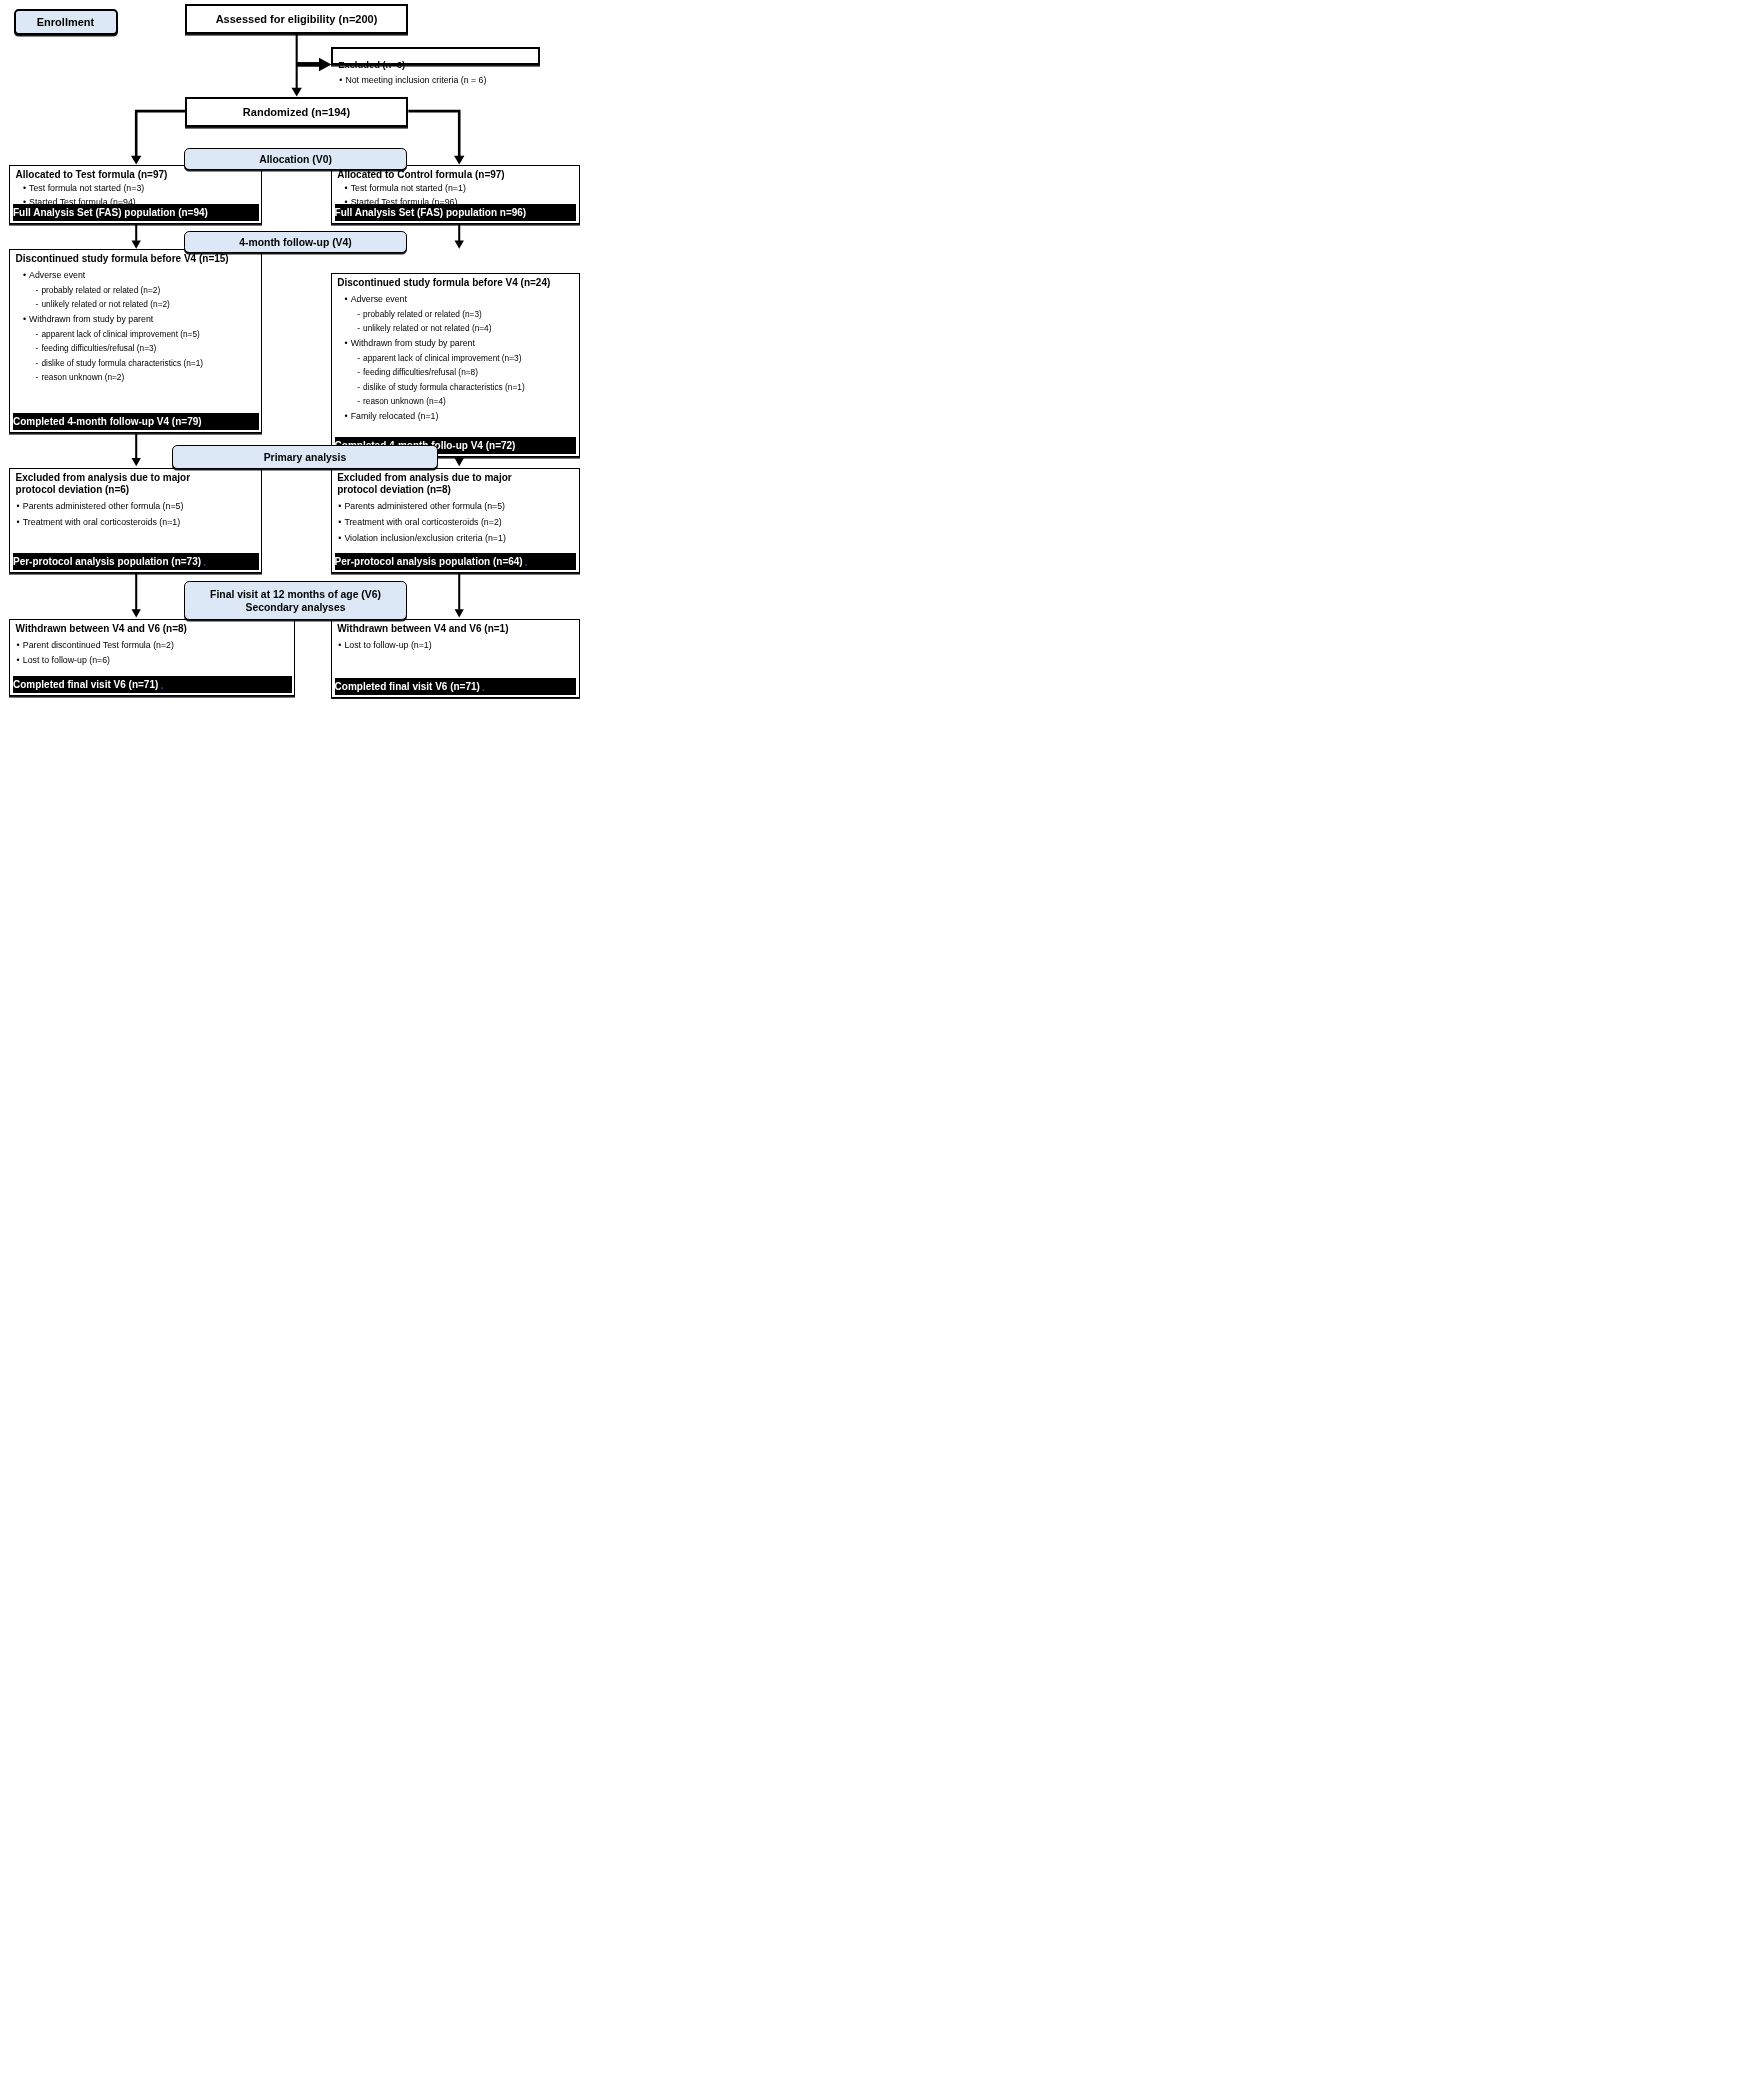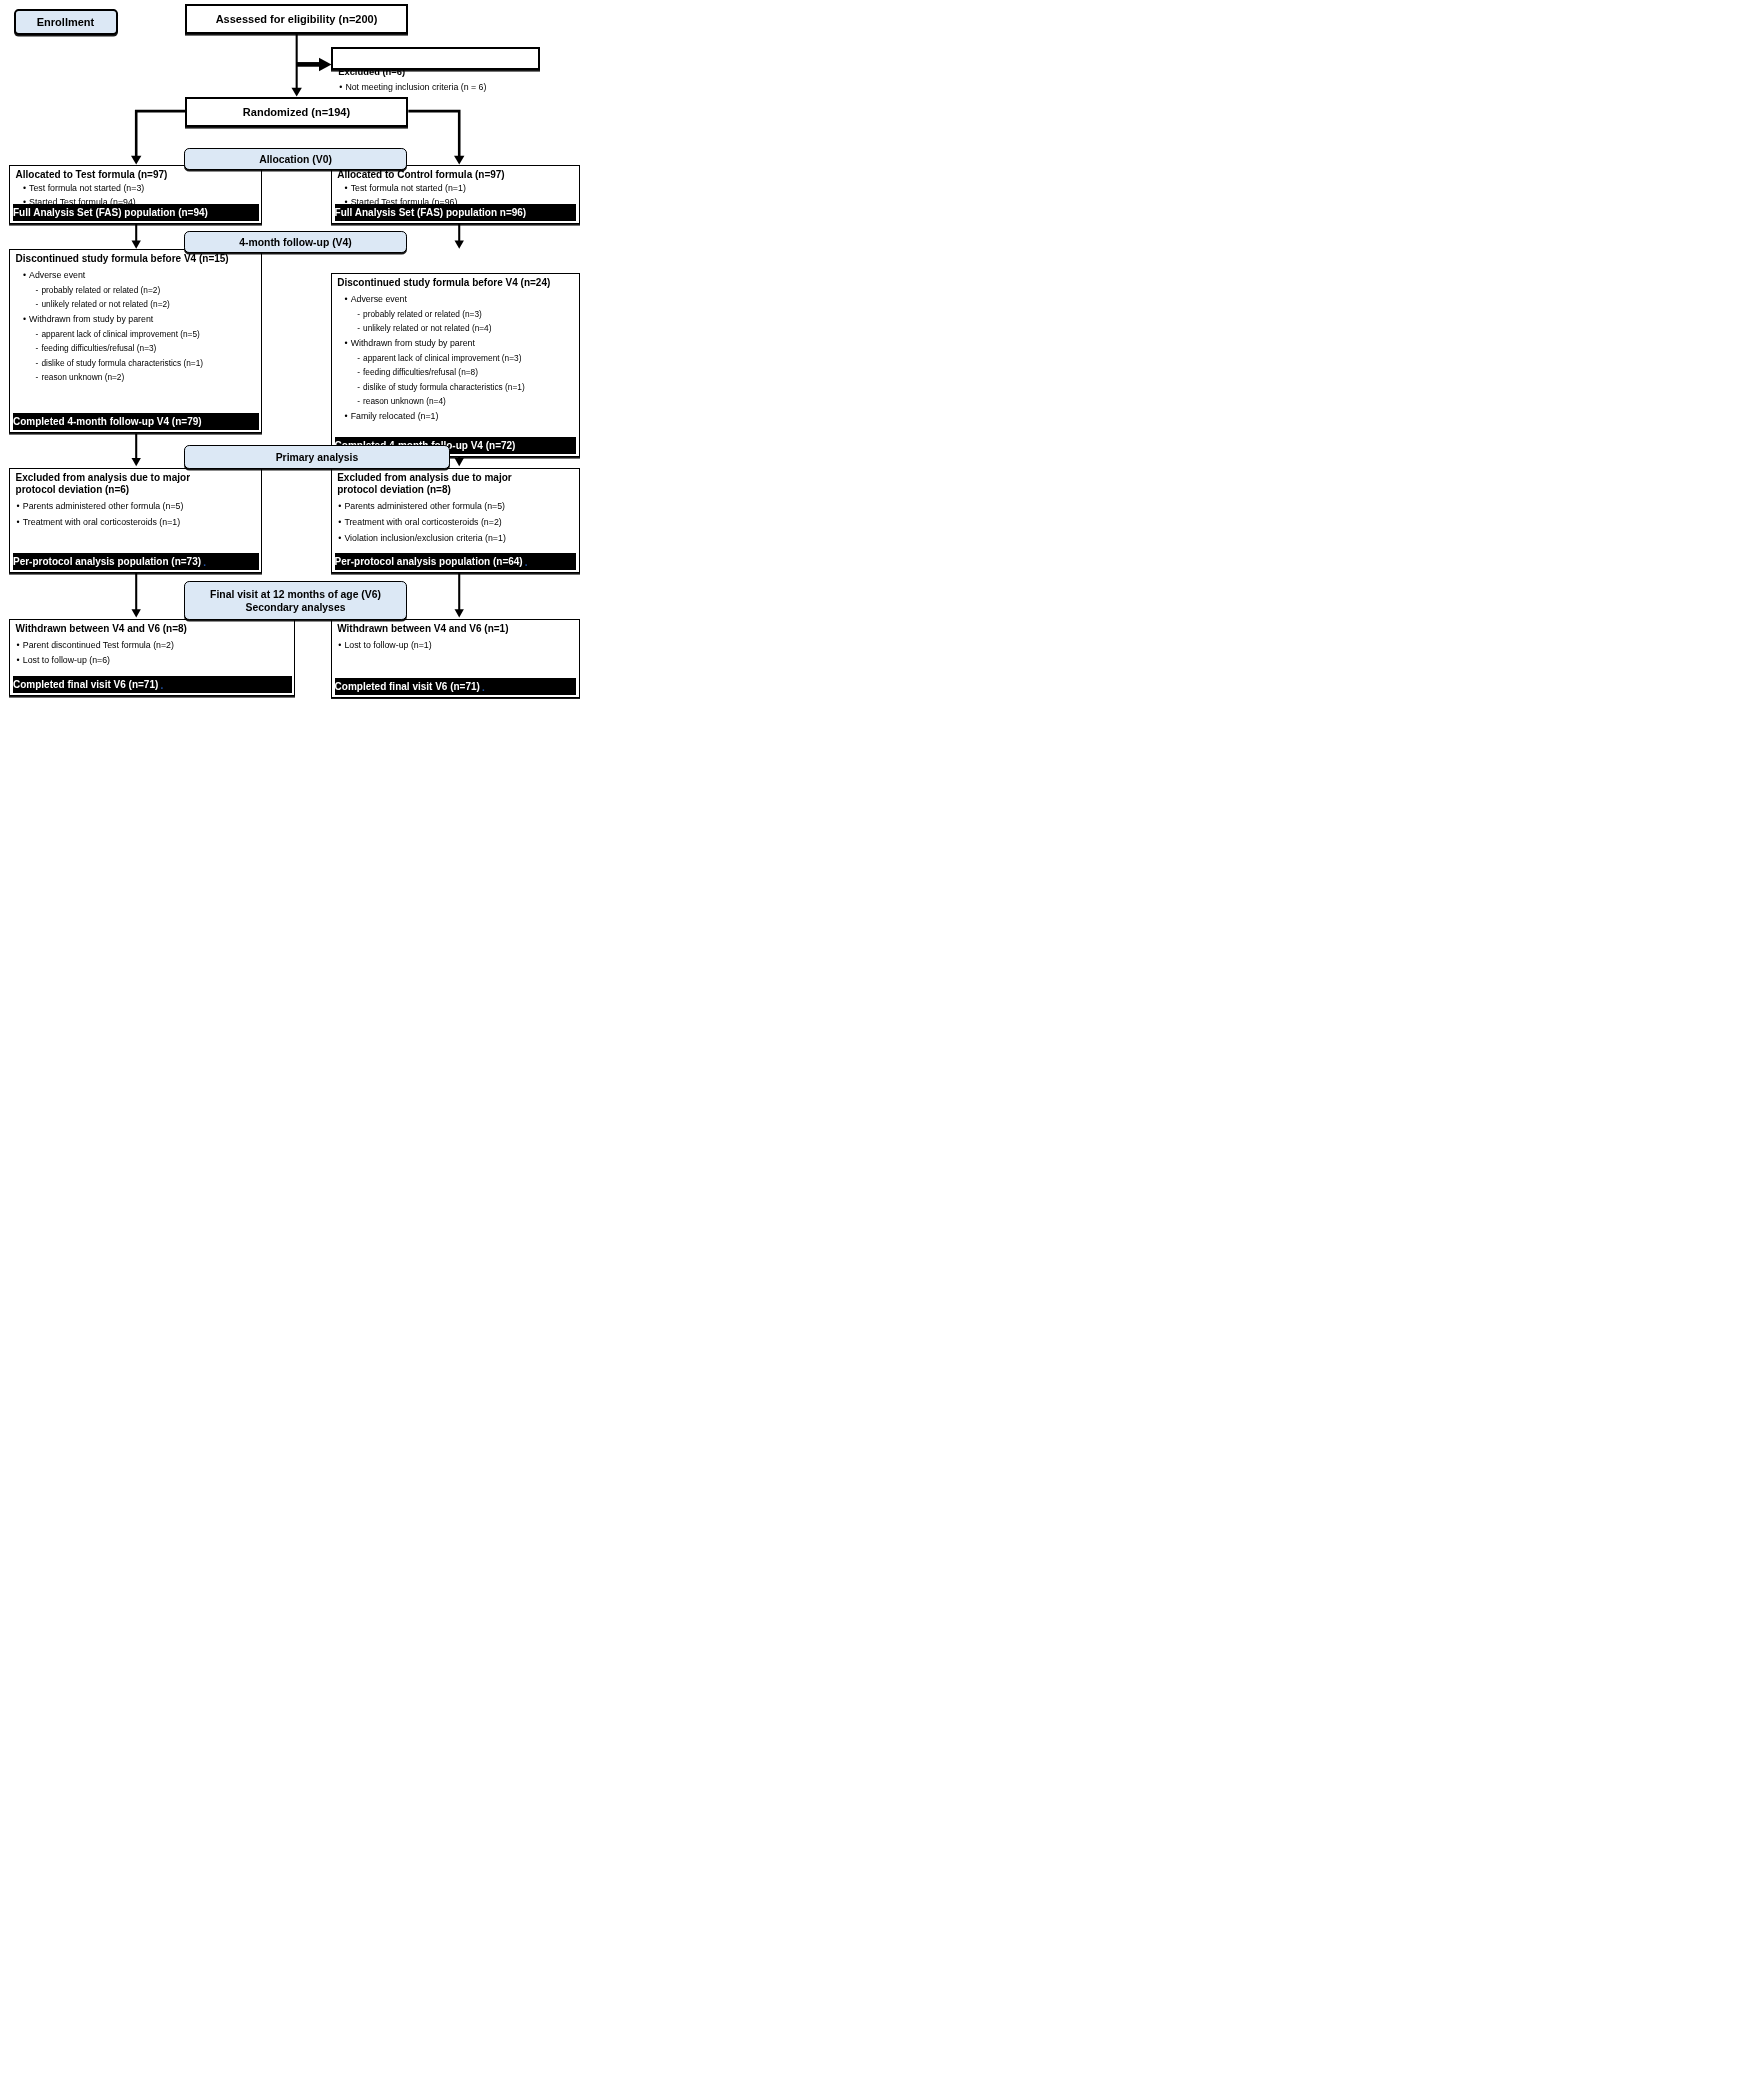--- a/index.html
+++ b/index.html
@@ -92,21 +92,21 @@
   </svg>
 
   <div class="box hero rounded" style="left:13.5px;top:8.8px;width:104px;height:26px;background:#dce8f5;">
     <span>Enrollment</span>
   </div>
 
   <div class="box hero" style="left:185px;top:3.6px;width:223px;height:30px;">
     <span>Assessed for eligibility (n=200)</span>
   </div>
 
-  <div class="box exc" style="left:331px;top:47px;width:209px;height:18px;border-width:2.1px;padding-top:17px;">
+  <div class="box exc" style="left:331px;top:47px;width:209px;height:18px;border-width:2.1px;padding-top:10px;">
     <div class="exc-title">Excluded (n=6)</div>
     <div class="it lvl1">
       <span class="mk">•</span>
       <span>Not meeting inclusion criteria (n = 6)</span>
     </div>
   </div>
 
   <div class="box hero" style="left:185px;top:97px;width:223px;height:30px;">
     <span>Randomized (n=194)</span>
   </div>
@@ -262,21 +262,21 @@
     <div class="it lvl1" style="padding-left:1px;">
       <span class="mk">•</span>
       <span>Violation inclusion/exclusion criteria (n=1)</span>
     </div>
     <div class="bar">
       <span>Per-protocol analysis population (n=64)</span>
       <span class="blue-mark" style="color:#2152a3;">.</span>
     </div>
   </div>
 
-  <div class="stage" style="left:184px;top:445px;width:266px;height:24px;">
+  <div class="stage" style="left:172px;top:445px;width:266px;height:24px;">
     <span>Primary analysis</span>
   </div>
 
   <div class="box" style="left:9.4px;top:619px;width:286px;height:77px;">
     <div class="box-title">Withdrawn between V4 and V6 (n=8)</div>
     <div class="it lvl1" style="padding-left:1px;">
       <span class="mk">•</span>
       <span>Parent discontinued Test formula (n=2)</span>
     </div>
     <div class="it lvl1" style="padding-left:1px;">

